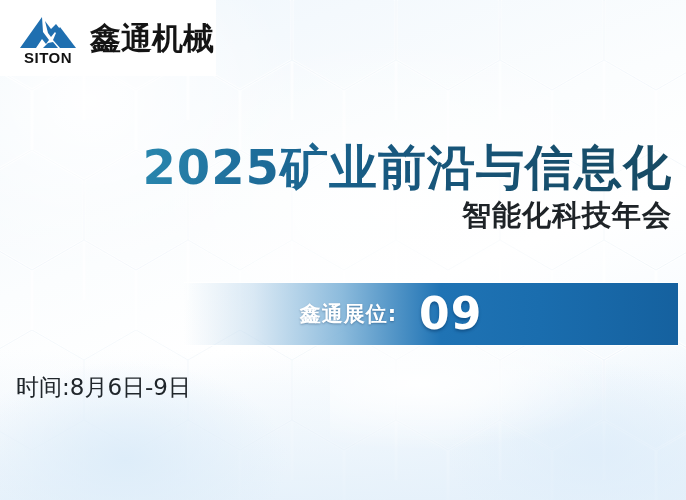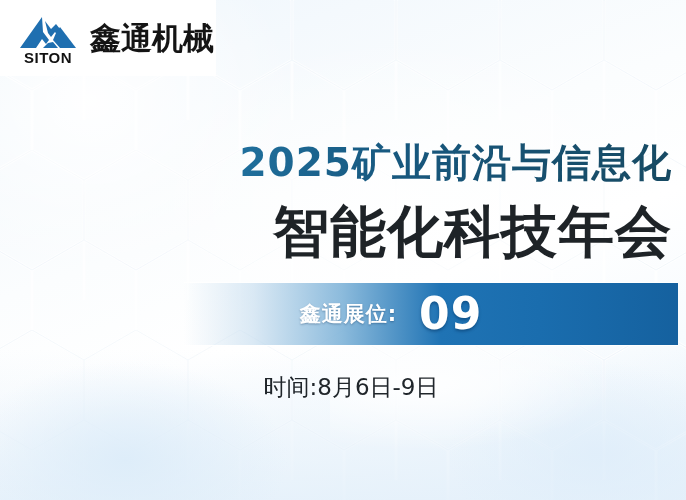--- a/index.html
+++ b/index.html
@@ -129,36 +129,36 @@
   .headline {
     position: absolute;
     left: 0;
     right: 14px;
     top: 142px;
     text-align: right;
     pointer-events: none;
   }
   .headline-line1 {
     font-family: "DejaVu Sans", "Liberation Sans", sans-serif;
-    font-size: 39px;
+    font-size: 48px;
     font-weight: bold;
     letter-spacing: 1px;
     line-height: 1.08;
     background: linear-gradient(100deg, #3fa8c4 0%, #2d8fb4 16%, #1f6f9c 36%, #17587f 58%, #17506f 80%, #174a63 100%);
     -webkit-background-clip: text;
     background-clip: text;
     color: transparent;
     -webkit-text-fill-color: transparent;
     white-space: nowrap;
     padding-left: 27px;
   }
   .headline-line2 {
-    margin-top: 18px;
-    font-family: "DejaVu Sans", "Liberation Sans", sans-serif;
-    font-size: 56px;
+    margin-top: 6px;
+    font-family: "DejaVu Sans", "Liberation Sans", sans-serif;
+    font-size: 29px;
     font-weight: bold;
     letter-spacing: 1px;
     line-height: 1.08;
     color: #1e2327;
     white-space: nowrap;
   }
 
   
   .booth-banner {
     position: absolute;
@@ -200,21 +200,21 @@
     text-shadow: 0 2px 3px rgba(0,45,88,0.45);
   }
 
   
   .footer-info {
     position: absolute;
     left: 16px;
     right: 0;
     top: 372px;
     display: flex;
-    justify-content: center;
+    justify-content: flex-start;
     align-items: baseline;
     gap: 48px;
     pointer-events: none;
   }
   .footer-time, .footer-place {
     font-family: "DejaVu Sans", "Liberation Sans", sans-serif;
     font-size: 23px;
     font-weight: normal;
     color: #20262b;
     letter-spacing: 0px;

